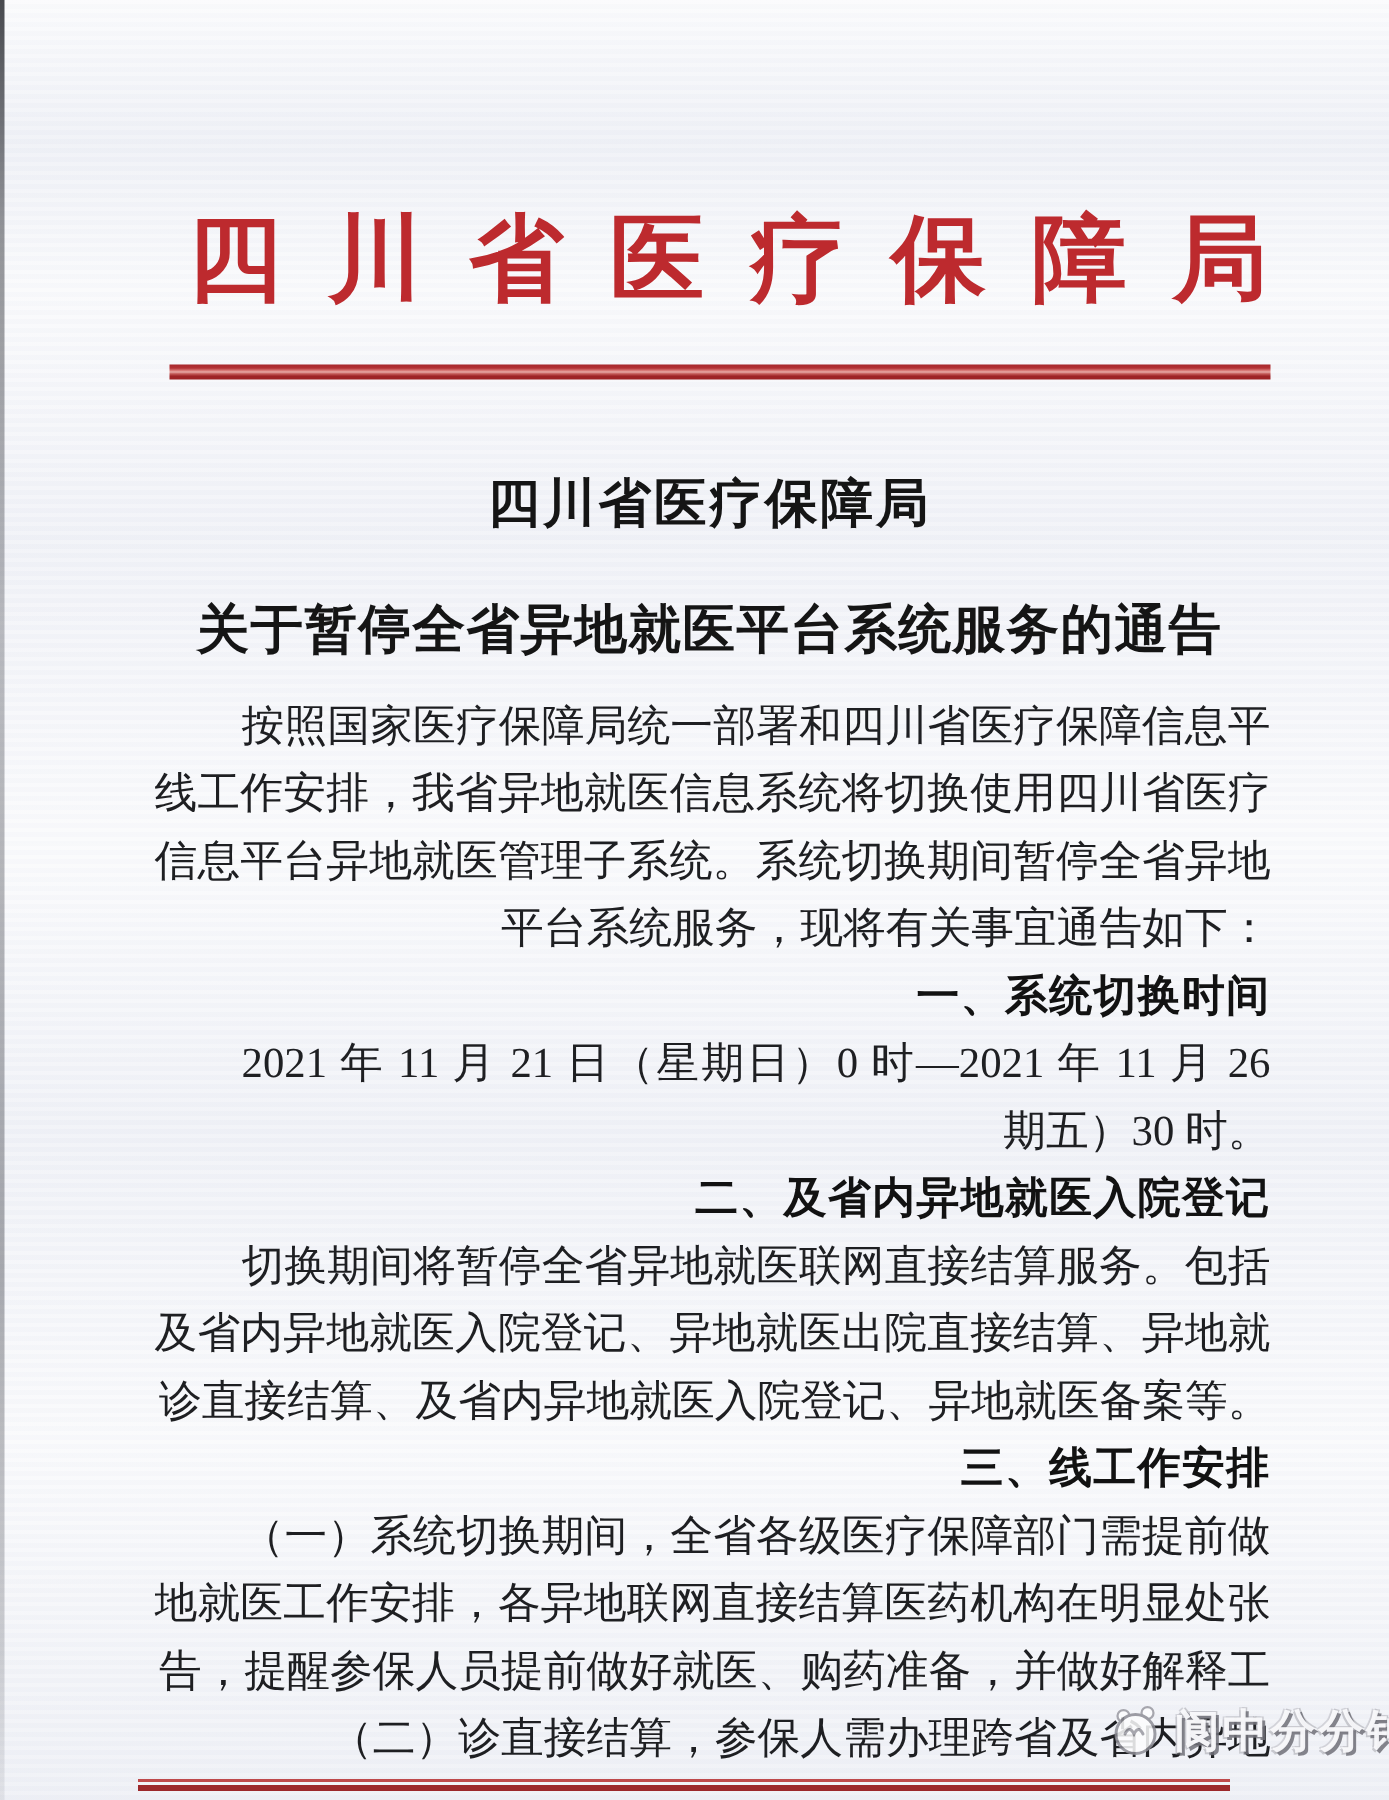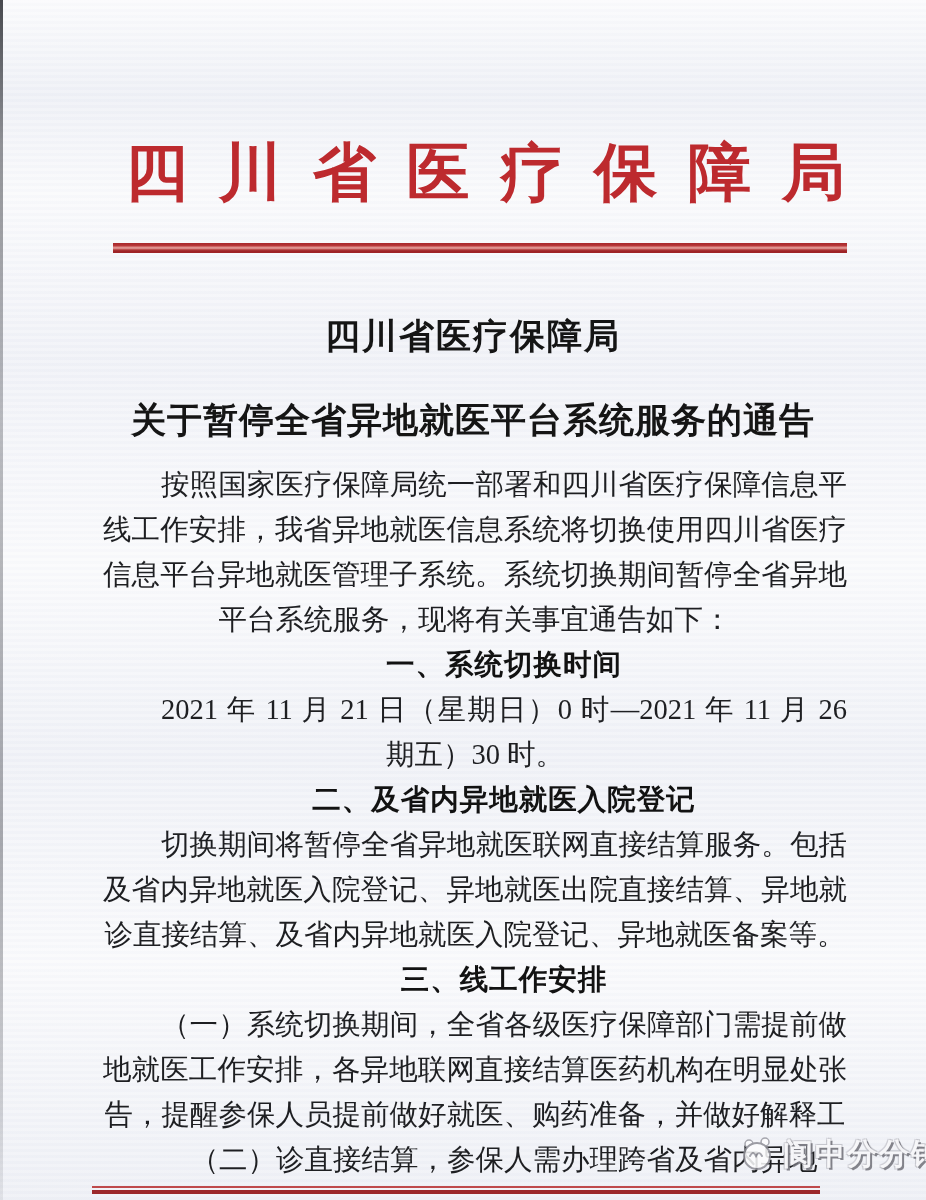--- a/index.html
+++ b/index.html
@@ -45,21 +45,21 @@
     text-align: center; color: #151515;
     font-family: "Liberation Sans", "DejaVu Sans", sans-serif;
     font-weight: 700;
   }
   .doc-title .t1 { font-size: 35px; line-height: 49px; letter-spacing: 2px; }
   .doc-title .t2 { font-size: 35px; line-height: 49px; letter-spacing: 1px; margin-top: 35px; }
   .body-block {
     position: absolute; top: 462px; left: 103px; width: 744px;
     font-size: 28.5px; line-height: 45px; color: #1e1f22;
   }
-  .line { height: 45px; overflow: hidden; text-align: center; }
+  .line { height: 45px; overflow: hidden; text-align: right; }
   .line.indent { padding-left: 58px; }
   .line.stretch { text-align: justify; text-align-last: justify; text-justify: inter-character; }
   .line.heading {
     font-family: Liberation Sans, sans-serif;
     font-weight: 700; color: #121212; letter-spacing: 1px;
   }
   .watermark {
     position: absolute; left: 738px; top: 1134px;
     display: flex; align-items: center; gap: 5px;
   }

